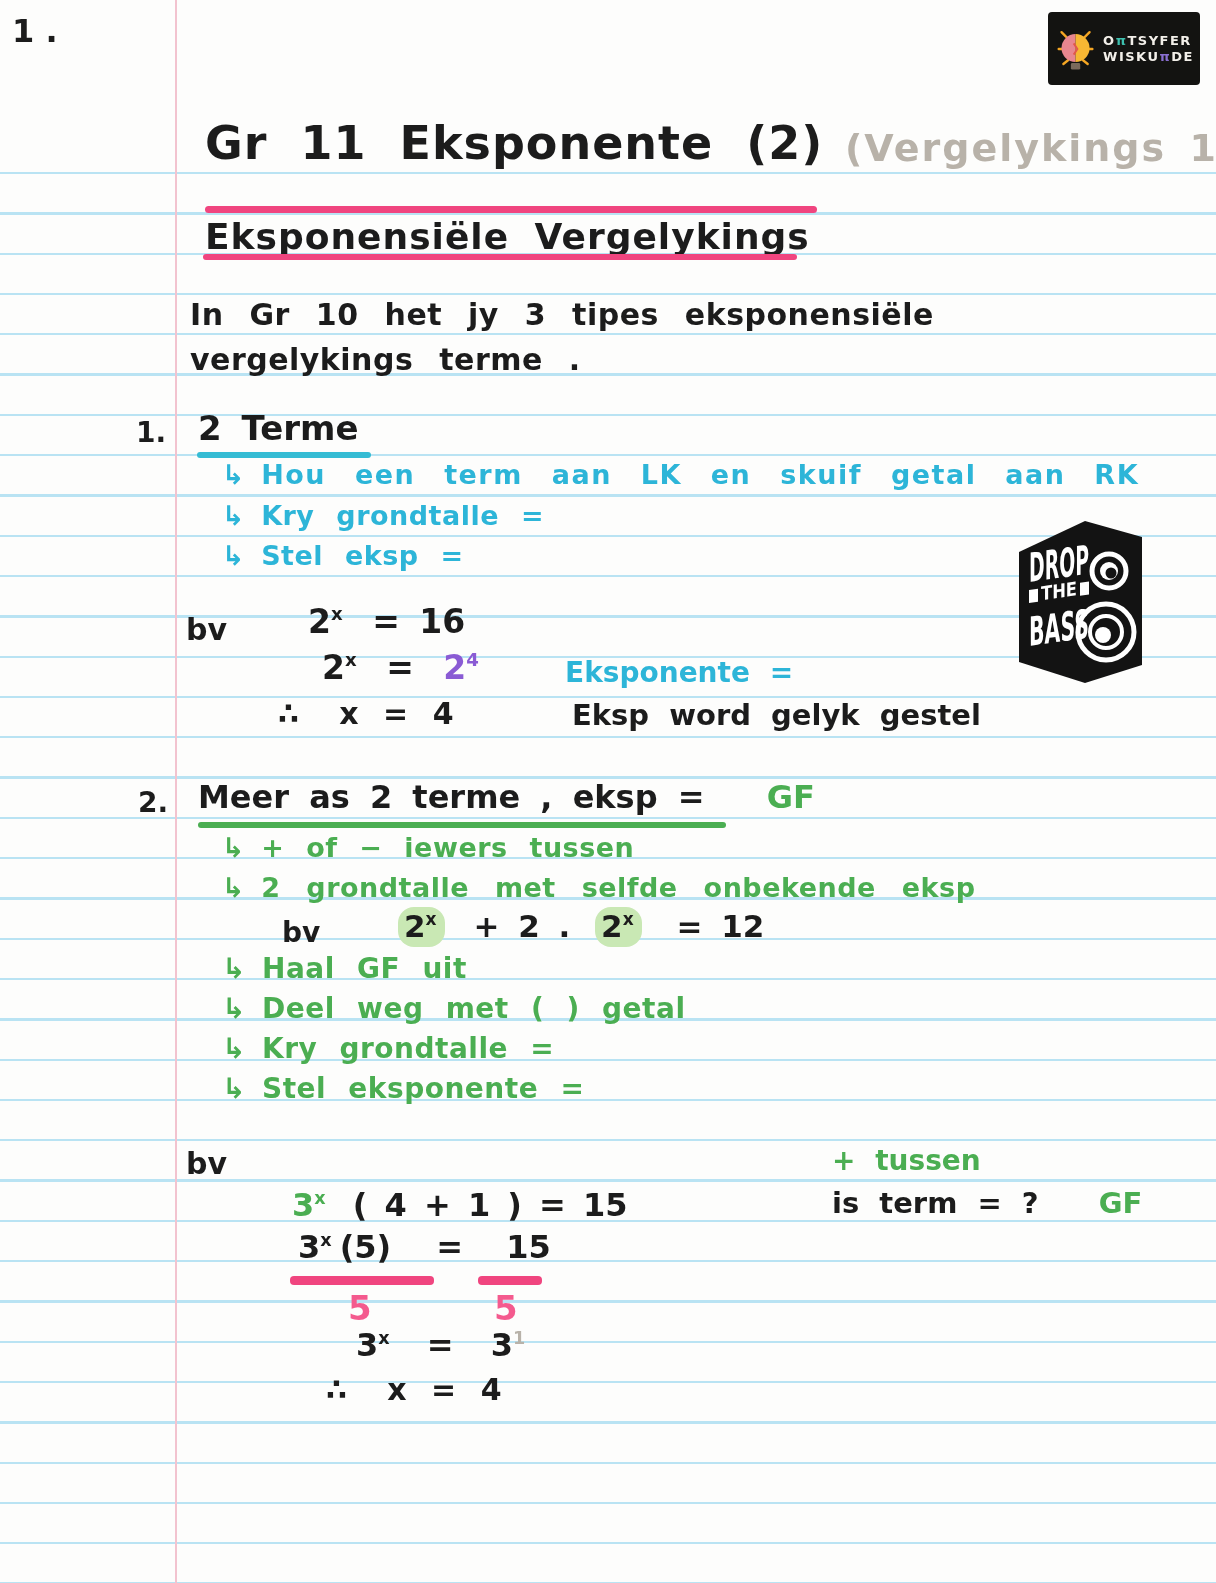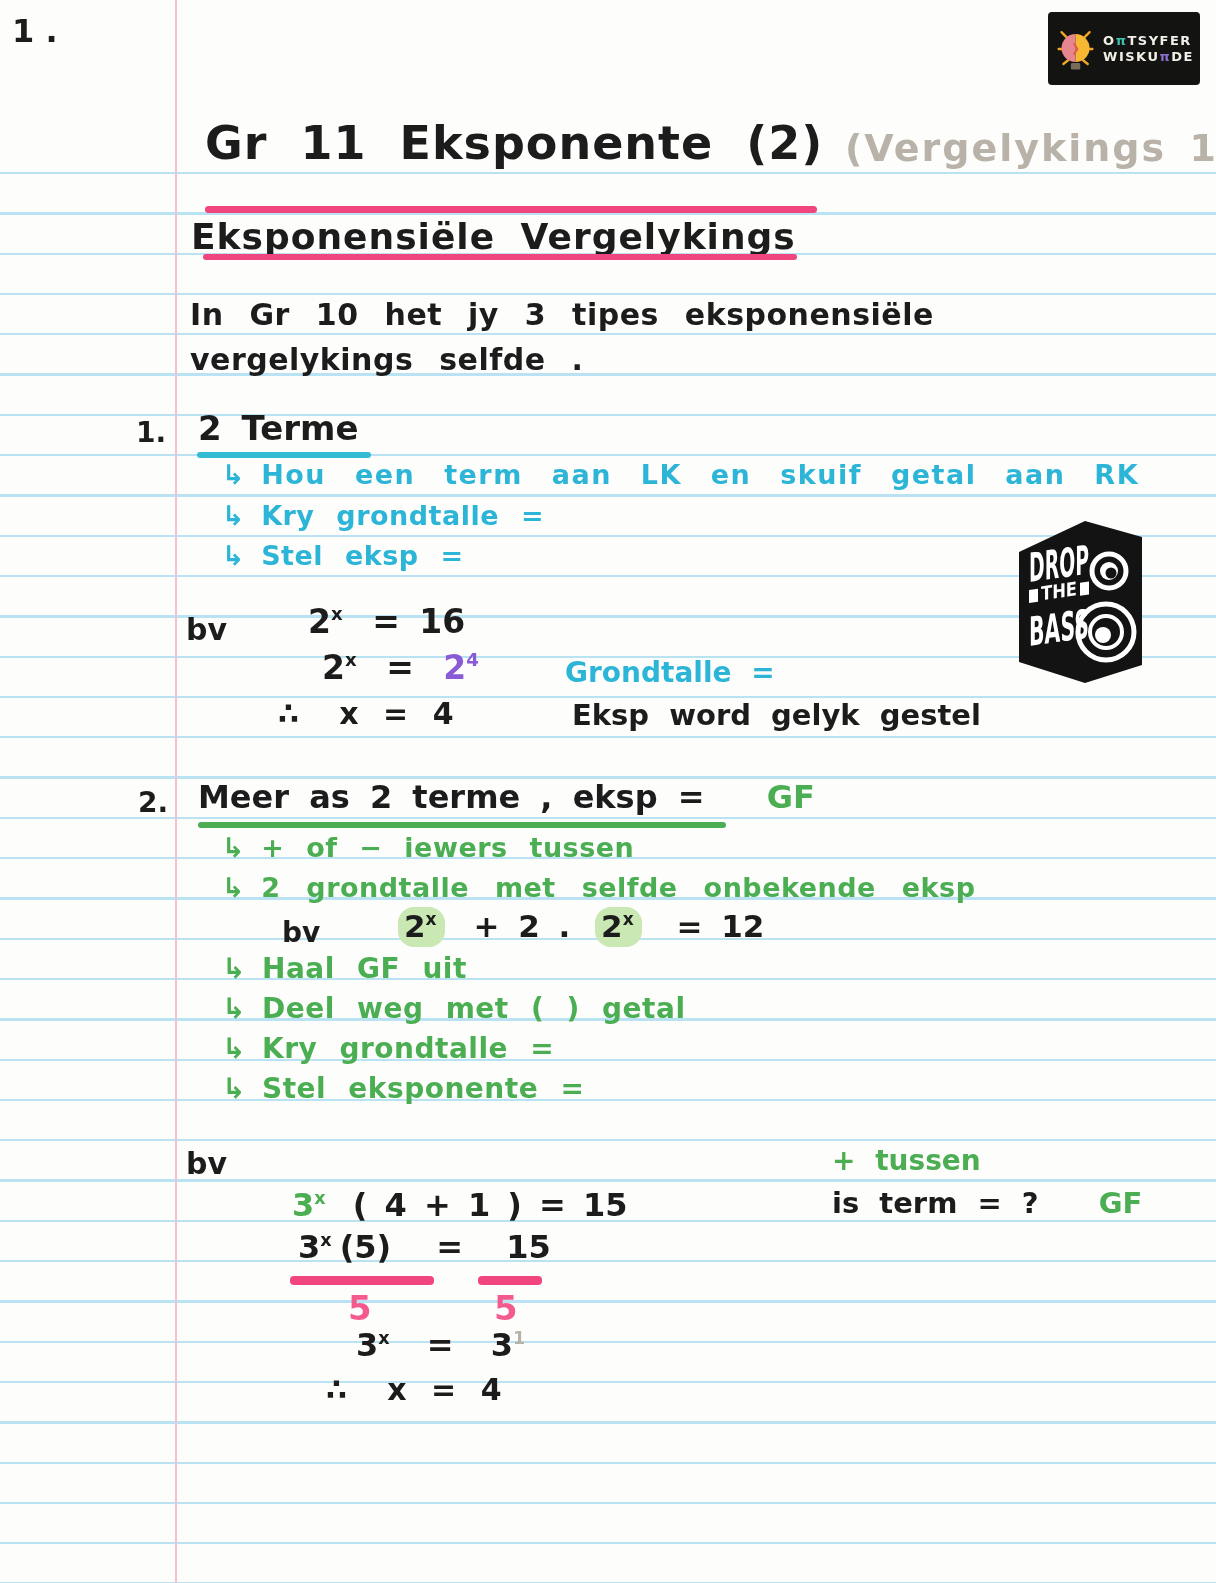--- a/index.html
+++ b/index.html
@@ -65,26 +65,26 @@
     <div class="logo-text">
       <div><span>O</span><span class="pi-teal">π</span><span>TSYFER</span></div>
       <div><span>WISKU</span><span class="pi-purple">π</span><span>DE</span></div>
     </div>
   </div>
 
   <div class="abs title" style="left:205px;top:116px;">Gr 11 Eksponente (2)</div>
   <div class="abs annotation graytxt" style="left:845px;top:126px;">(Vergelykings 1)</div>
   <div class="uline" style="left:205px;top:206px;width:612px;height:7px;background:#f0457f;"></div>
 
-  <div class="abs subtitle" style="left:191px;top:216px;">Eksponensiële Vergelykings</div>
+  <div class="abs subtitle" style="left:205px;top:216px;">Eksponensiële Vergelykings</div>
   <div class="uline" style="left:203px;top:254px;width:594px;height:6px;background:#f0457f;"></div>
 
   <div class="abs intro" style="left:190px;top:292px;">
     <div>In Gr 10 het jy 3 tipes eksponensiële</div>
-    <div>vergelykings selfde .</div>
+    <div>vergelykings terme .</div>
   </div>
 
   <div class="abs secnum" style="left:136px;top:416px;">1.</div>
   <div class="abs h1sec" style="left:198px;top:408px;">2 Terme</div>
   <div class="uline" style="left:197px;top:452px;width:174px;height:6px;background:#35bcd4;"></div>
 
   <div class="abs bl cyan bullet" style="left:222px;top:459px;">
     <span class="arr">↳</span>
     <span style="letter-spacing:1.5px;word-spacing:18px;">Hou een term aan LK en skuif getal aan RK</span>
   </div>
@@ -118,21 +118,21 @@
   <div class="abs math" style="left:308px;top:602px;">
     <span>2</span><span class="sup">x</span>
     <span style="margin-left:10px;">= 16</span>
   </div>
 
   <div class="abs math" style="left:322px;top:648px;">
     <span>2</span><span class="sup">x</span>
     <span style="margin-left:10px;">=</span>
     <span class="purple" style="margin-left:10px;"><span>2</span><span class="sup">4</span></span>
   </div>
-  <div class="abs note cyan" style="left:565px;top:656px;">Grondtalle =</div>
+  <div class="abs note cyan" style="left:565px;top:656px;">Eksponente =</div>
 
   <div class="abs math" style="left:278px;top:696px;font-size:30px;">
     <span>∴</span>
     <span style="margin-left:22px;word-spacing:14px;">x = 4</span>
   </div>
   <div class="abs note ink" style="left:572px;top:698px;font-size:29px;">Eksp word gelyk gestel</div>
 
   <div class="abs secnum" style="left:138px;top:786px;">2.</div>
   <div class="abs h2sec" style="left:198px;top:778px;">
     <span>Meer as 2 terme , eksp =</span>

